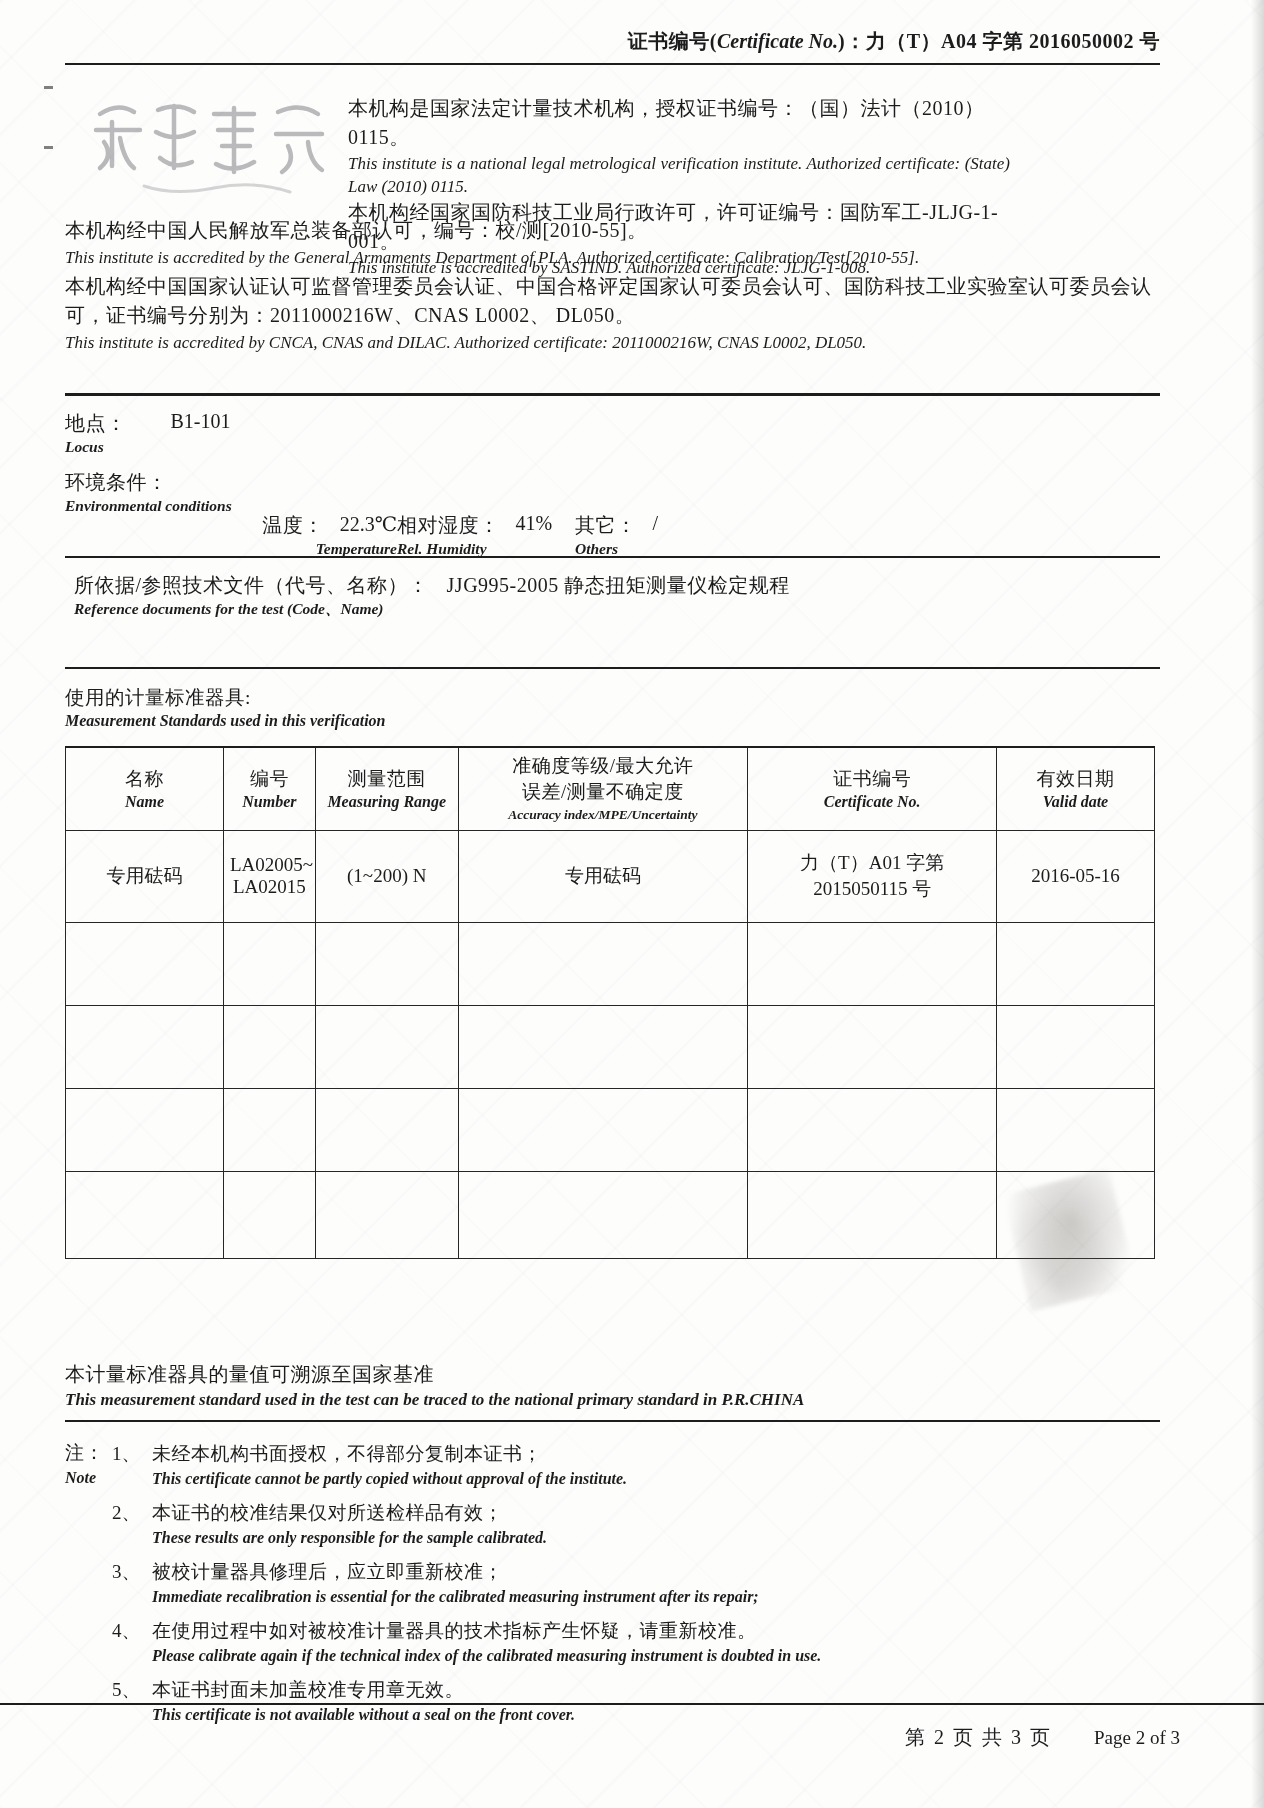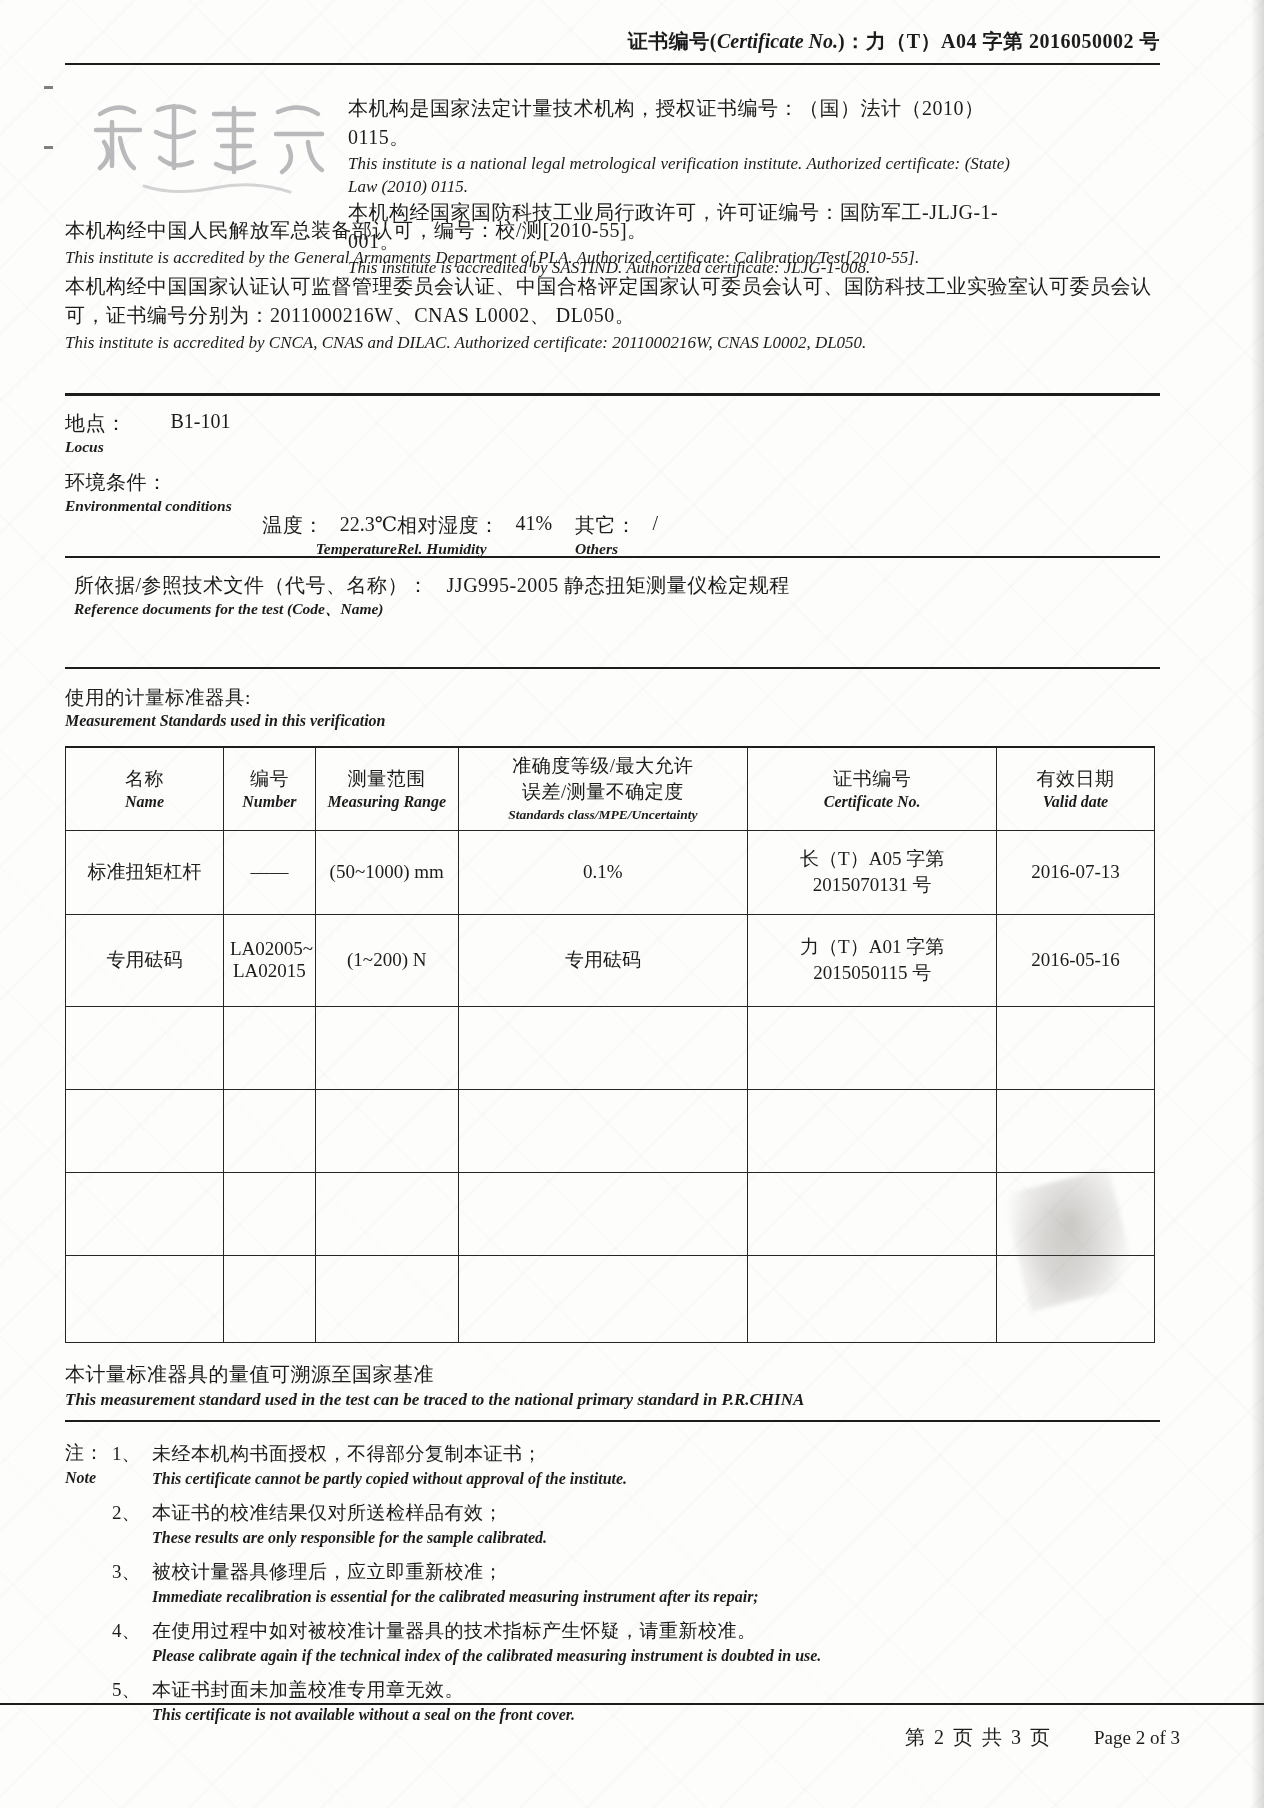--- a/index.html
+++ b/index.html
@@ -220,38 +220,30 @@
         <span class="th-cn">编号</span>
         <span class="th-en">Number</span>
       </th>
       <th>
         <span class="th-cn">测量范围</span>
         <span class="th-en">Measuring Range</span>
       </th>
       <th>
         <span class="th-cn">准确度等级/最大允许</span>
         <span class="th-cn">误差/测量不确定度</span>
-        <span class="th-en tiny">Standards class/MPE/Uncertainty</span>
+        <span class="th-en tiny">Accuracy index/MPE/Uncertainty</span>
       </th>
       <th>
         <span class="th-cn">证书编号</span>
         <span class="th-en">Certificate No.</span>
       </th>
       <th>
         <span class="th-cn">有效日期</span>
         <span class="th-en">Valid date</span>
       </th>
-    </tr>
-    <tr class="r1">
-      <td>标准扭矩杠杆</td>
-      <td>——</td>
-      <td>(50~1000) mm</td>
-      <td>0.1%</td>
-      <td>长（T）A05 字第 2015070131 号</td>
-      <td>2016-07-13</td>
     </tr>
     <tr class="r2">
       <td>专用砝码</td>
       <td class="c-num">LA02005~ LA02015</td>
       <td>(1~200) N</td>
       <td>专用砝码</td>
       <td>力（T）A01 字第 2015050115 号</td>
       <td>2016-05-16</td>
     </tr>
     <tr class="r-empty">

